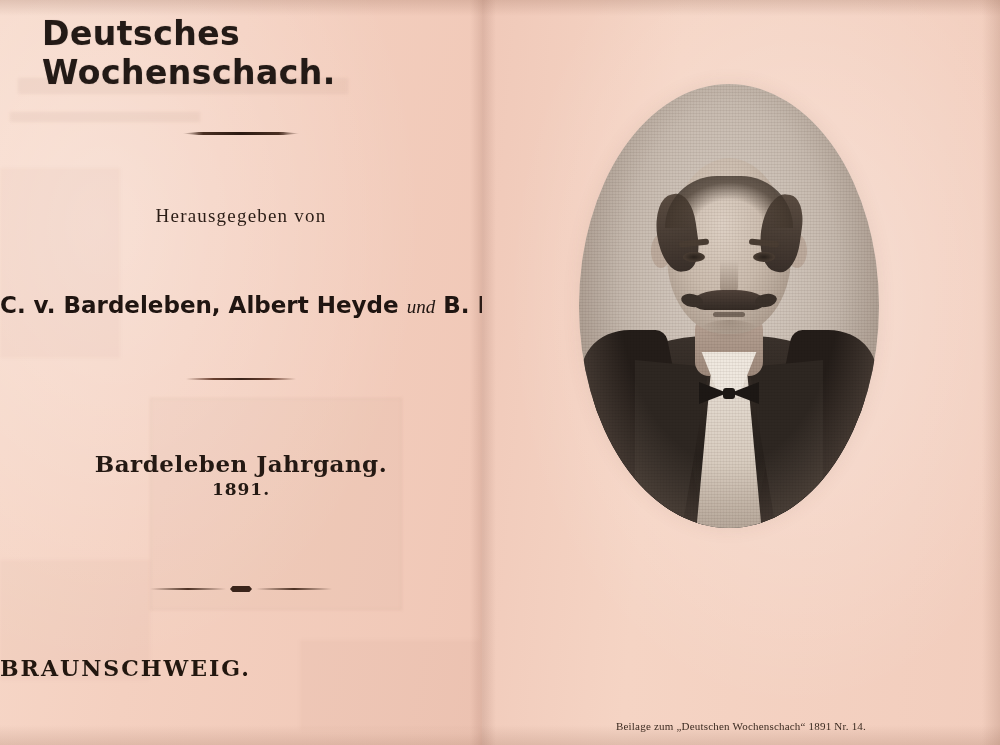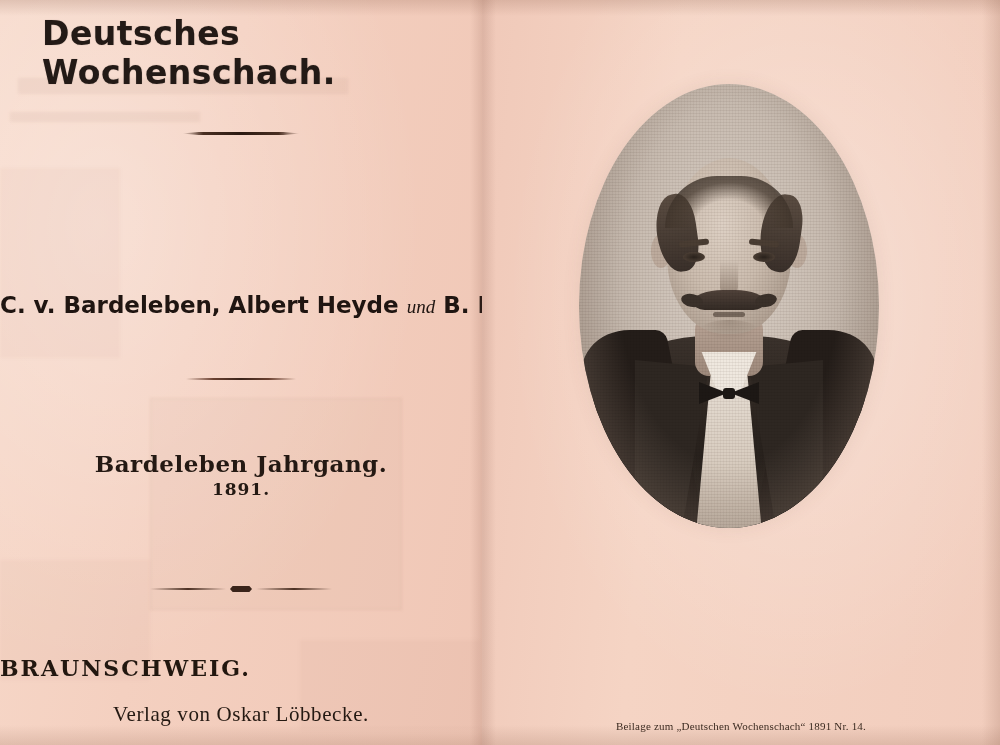--- a/index.html
+++ b/index.html
@@ -425,40 +425,40 @@
     <div class="bleed b2"></div>
     <div class="bleed b3"></div>
     <div class="bleed b4"></div>
     <div class="bleed b5"></div>
     <div class="bleed b6"></div>
 
     <div class="title-main">Deutsches Wochenschach.</div>
 
     <div class="rule rule-1"></div>
 
+    <div class="hrsg">Herausgegeben von</div>
 
     <div class="editors">
       <span>C. v. Bardeleben, Albert Heyde</span>
       <span class="conj">und</span>
       <span>B. Hülsen.</span>
     </div>
 
     <div class="rule rule-2"></div>
 
     <div class="volume">Bardeleben Jahrgang.</div>
     <div class="year">1891.</div>
 
     <div class="rule rule-3">
       <span class="seg s-left"></span>
       <span class="dia"></span>
       <span class="seg s-right"></span>
     </div>
 
     <div class="city">BRAUNSCHWEIG.</div>
-    <div class="publisher">Verlag von Oskar Löbbecke.</div>
   </div>
 
   <div class="page-right">
 
     <div class="plate">
       <div class="oval-frame">
         <div class="fig">
           <div class="coat"></div>
           <div class="shirt"></div>
           <div class="lapel-l"></div>

